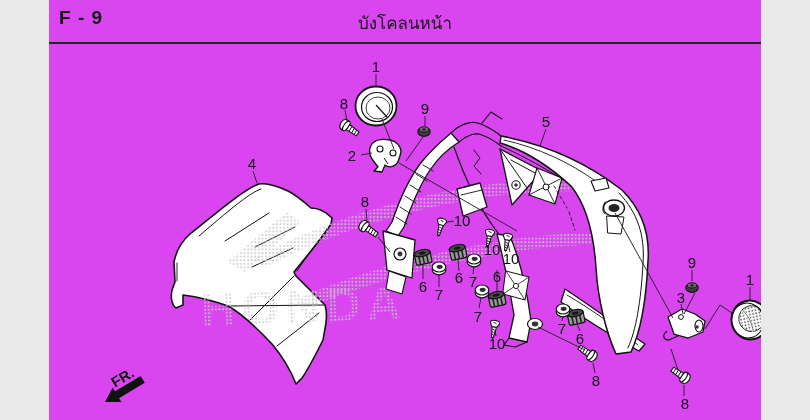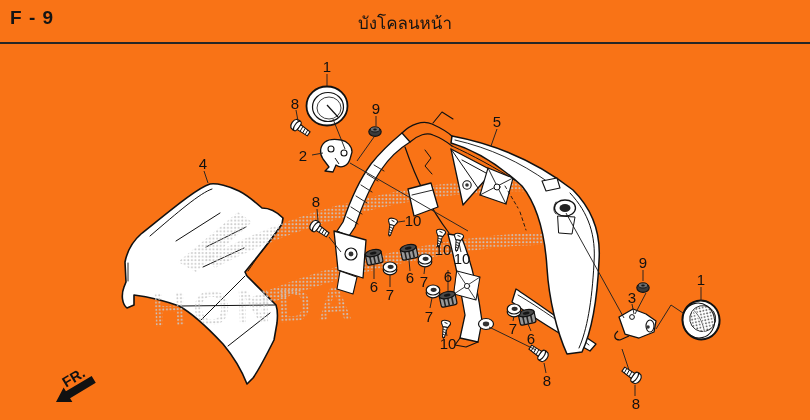--- a/index.html
+++ b/index.html
@@ -1,17 +1,17 @@
 <!DOCTYPE html>
 <html><head>
 <meta charset="utf-8">
 <style>
   html,body{margin:0;padding:0;background:#e9e9e9;}
   .page{
-    position:relative;width:810px;height:420px;background:#f97316;
+    position:relative;width:712px;height:420px;background:#d946ef;
     font-family:"Liberation Sans","DejaVu Sans",sans-serif;color:#141414;
     overflow:hidden;margin:0 auto;
   }
   .hdr-code{
     position:absolute;left:10px;top:7px;font-size:19px;font-weight:bold;
     letter-spacing:1px;
   }
   .hdr-title{
     position:absolute;left:0;right:0;top:9px;text-align:center;font-size:17px;
     display:flex;justify-content:center;gap:14px;

